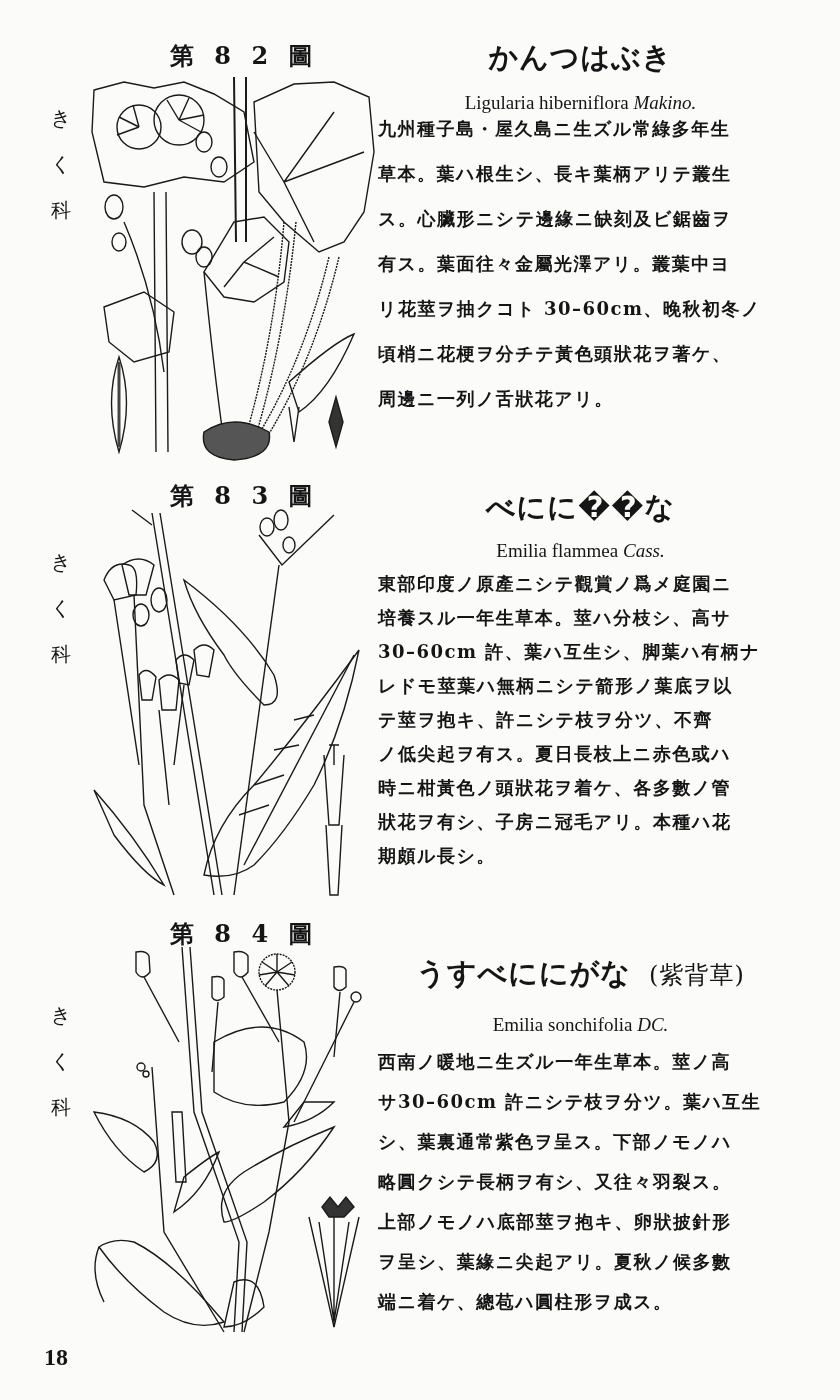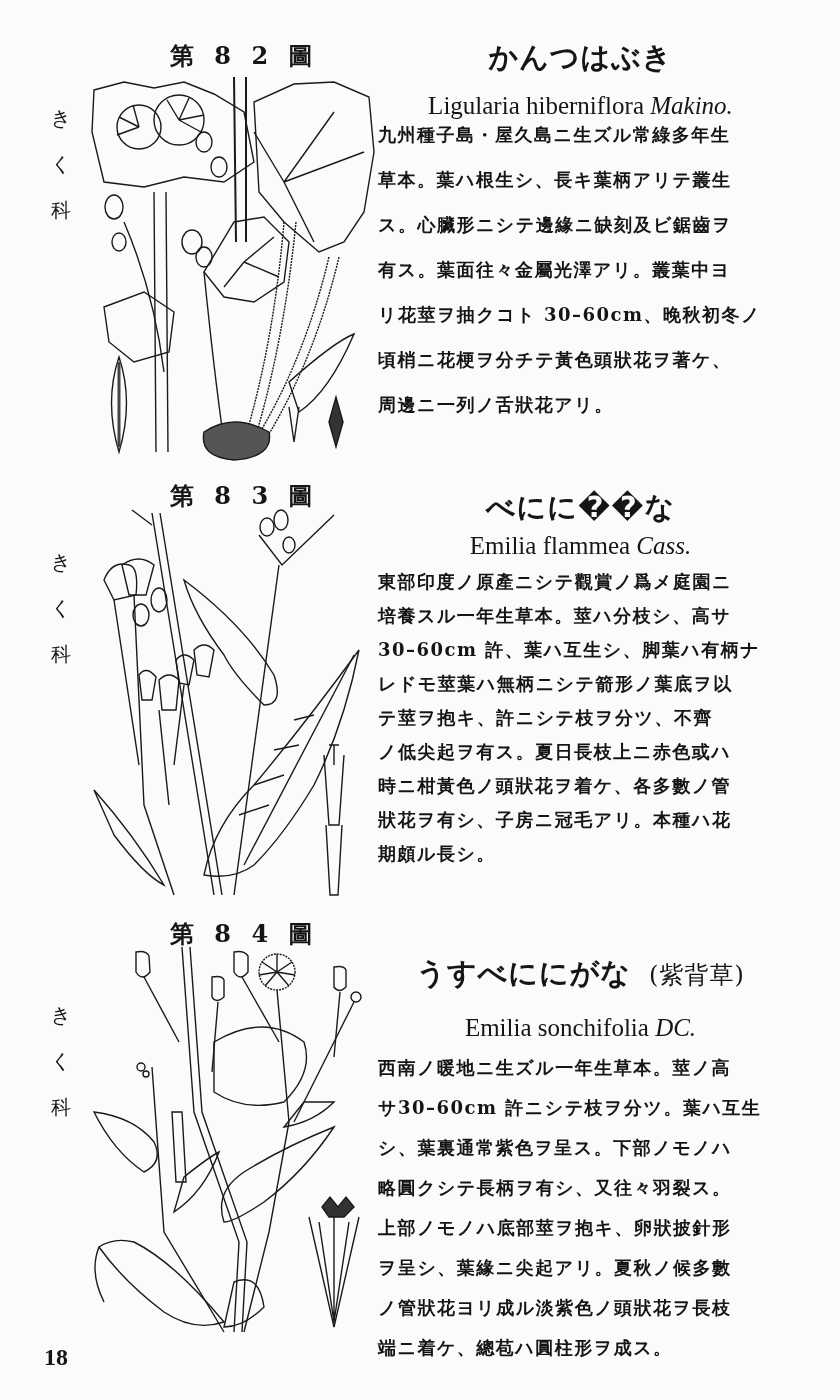--- a/index.html
+++ b/index.html
@@ -29,21 +29,21 @@
     .entry-title {
       text-align: center; font-size: 29px; font-weight: bold;
       font-family: "DejaVu Sans", "Liberation Sans", sans-serif;
       letter-spacing: 1px; white-space: nowrap;
     }
     .entry-title .kanji {
       font-weight: normal; font-size: 24px; margin-left: 18px;
       font-family: "DejaVu Serif", "Liberation Serif", serif;
     }
     .sci-name {
-      text-align: center; font-size: 25px;
+      text-align: center; font-size: 19px;
       font-family: "Liberation Serif", "DejaVu Serif", serif;
       white-space: nowrap;
     }
     .sci-name .author { font-style: italic; }
     .desc-line {
       font-size: 18px; font-weight: bold; white-space: nowrap;
       letter-spacing: 1.5px;
     }
 
     .page-number {
@@ -157,21 +157,21 @@
 
       <path d="M245 240 L255 240 M250 240 L250 260 M240 250 L245 320 L255 320 L260 250"></path>
       <path d="M242 320 L246 390 L254 390 L258 320"></path>
     </svg>
   </div>
 
   <div class="entry" style="top:488px;">
     <div class="entry-title">
       <span>べにに��な</span>
     </div>
-    <div class="sci-name" style="margin-top:4px;">
+    <div class="sci-name" style="margin-top:12px;">
       <span>Emilia flammea</span>
       <span class="author">Cass.</span>
     </div>
     <div style="margin-top:10px;">
       <div class="desc-line" style="height:34px;">東部印度ノ原產ニシテ觀賞ノ爲メ庭園ニ</div>
       <div class="desc-line" style="height:34px;">培養スル一年生草本。莖ハ分枝シ、高サ</div>
       <div class="desc-line" style="height:34px;">30–60cm 許、葉ハ互生シ、脚葉ハ有柄ナ</div>
       <div class="desc-line" style="height:34px;">レドモ莖葉ハ無柄ニシテ箭形ノ葉底ヲ以</div>
       <div class="desc-line" style="height:34px;">テ莖ヲ抱キ、許ニシテ枝ヲ分ツ、不齊</div>
       <div class="desc-line" style="height:34px;">ノ低尖起ヲ有ス。夏日長枝上ニ赤色或ハ</div>
@@ -234,19 +234,18 @@
       <span>Emilia sonchifolia</span>
       <span class="author">DC.</span>
     </div>
     <div style="margin-top:14px;">
       <div class="desc-line" style="height:40px;">西南ノ暖地ニ生ズル一年生草本。莖ノ高</div>
       <div class="desc-line" style="height:40px;">サ30–60cm 許ニシテ枝ヲ分ツ。葉ハ互生</div>
       <div class="desc-line" style="height:40px;">シ、葉裏通常紫色ヲ呈ス。下部ノモノハ</div>
       <div class="desc-line" style="height:40px;">略圓クシテ長柄ヲ有シ、又往々羽裂ス。</div>
       <div class="desc-line" style="height:40px;">上部ノモノハ底部莖ヲ抱キ、卵狀披針形</div>
       <div class="desc-line" style="height:40px;">ヲ呈シ、葉緣ニ尖起アリ。夏秋ノ候多數</div>
-      <div class="desc-line" style="height:40px;">ノ管狀花ヨリ成ル淡紫色ノ頭狀花ヲ長枝</div>
       <div class="desc-line" style="height:40px;">端ニ着ケ、總苞ハ圓柱形ヲ成ス。</div>
     </div>
   </div>
 
   <div class="page-number">18</div>
 </div>
 
 </body></html>

